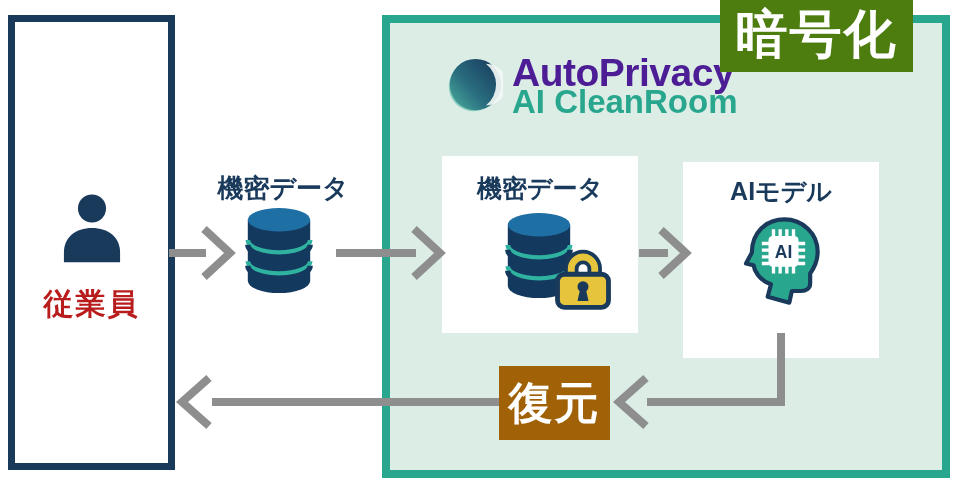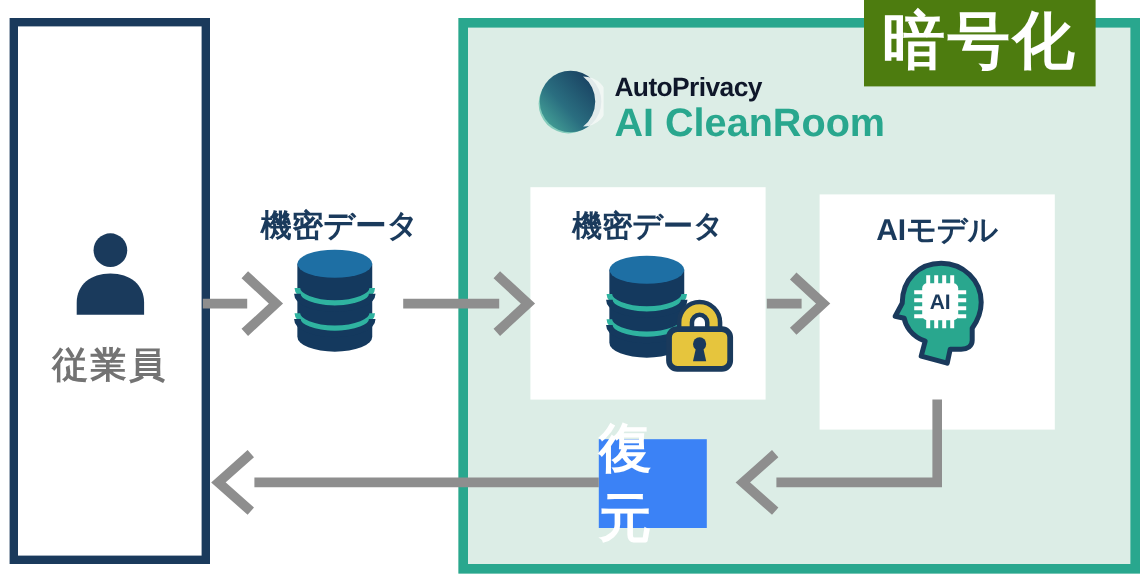--- a/index.html
+++ b/index.html
@@ -8,21 +8,21 @@
     font-family:"Liberation Sans","DejaVu Sans",sans-serif;background:#ffffff;
   }
   .abs{position:absolute;}
   
   .employee-box{
     left:8px;top:15px;width:167px;height:455px;box-sizing:border-box;
     background:#ffffff;border:7px solid #1A3A5C;
   }
   .employee-label{
     left:0;top:262px;width:100%;text-align:center;
-    font-size:30px;font-weight:bold;color:#737373;letter-spacing:2px;
+    font-size:30px;font-weight:bold;color:#b91c1c;letter-spacing:2px;
   }
   .person-svg{left:50%;top:170px;transform:translateX(-50%);}
   
   .data-circle{
     left:186px;top:141px;width:194px;height:194px;border-radius:50%;
     background:#ffffff;
   }
   .data-circle-label{
     left:0;top:30px;width:100%;text-align:center;
     font-size:26px;font-weight:bold;color:#1A3A5C;
@@ -32,31 +32,31 @@
     left:382px;top:15px;width:568px;height:463px;box-sizing:border-box;
     background:#DCEDE6;border:8px solid #29A78E;
   }
   .encrypt-badge{
     left:720px;top:0;width:193px;height:72px;background:#4d7c0f;
     display:flex;align-items:flex-start;justify-content:center;
     font-size:52px;font-weight:bold;color:#ffffff;letter-spacing:2px;
   }
   .logo-row{left:446px;top:56px;display:flex;align-items:center;}
   .logo-texts{margin-left:9px;display:flex;flex-direction:column;}
-  .logo-title{font-size:22px;font-weight:800;color:#0f172a;letter-spacing:-0.5px;line-height:34px;}
+  .logo-title{font-size:39px;font-weight:800;color:#4c1d95;letter-spacing:-0.5px;line-height:34px;}
   .logo-subtitle{font-size:33px;font-weight:800;color:#29A78E;letter-spacing:0;line-height:24px;}
   .white-card{background:#ffffff;}
   .card-encrypted{left:442px;top:156px;width:196px;height:177px;}
   .card-ai{left:683px;top:162px;width:196px;height:196px;}
   .card-title{
     left:0;top:16px;width:100%;text-align:center;
     font-size:25px;font-weight:bold;color:#1A3A5C;
   }
   .restore-box{
-    left:499px;top:366px;width:90px;height:74px;background:#3b82f6;
+    left:499px;top:366px;width:111px;height:74px;background:#a16207;
     display:flex;align-items:center;justify-content:center;
     font-size:44px;font-weight:bold;color:#ffffff;letter-spacing:2px;
   }
   .arrow-layer{left:0;top:0;width:954px;height:482px;pointer-events:none;}
 </style>
 </head>
 <body>
 
 <div id="canvas">
 

